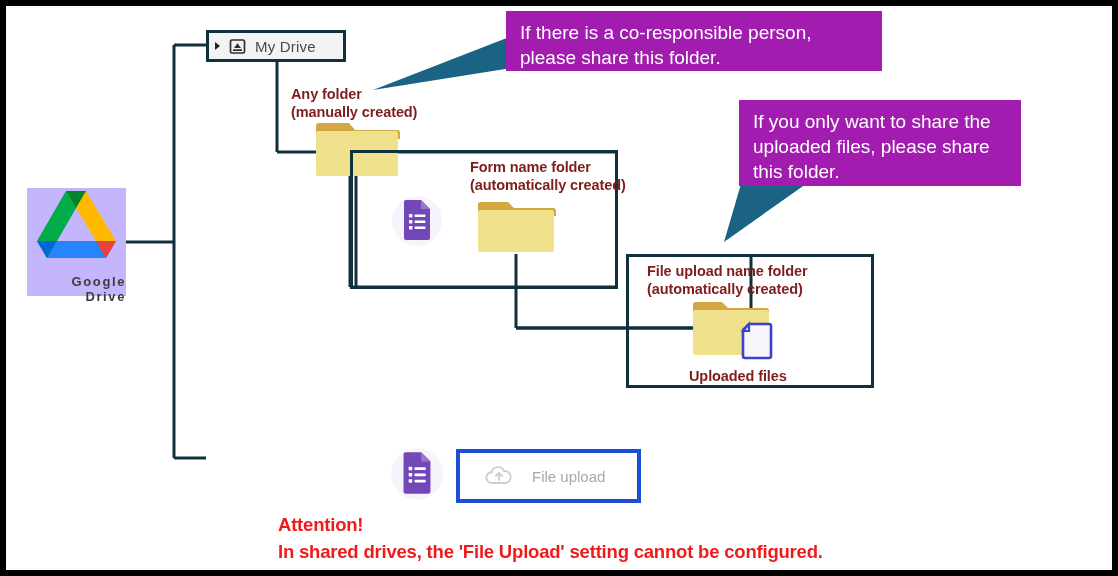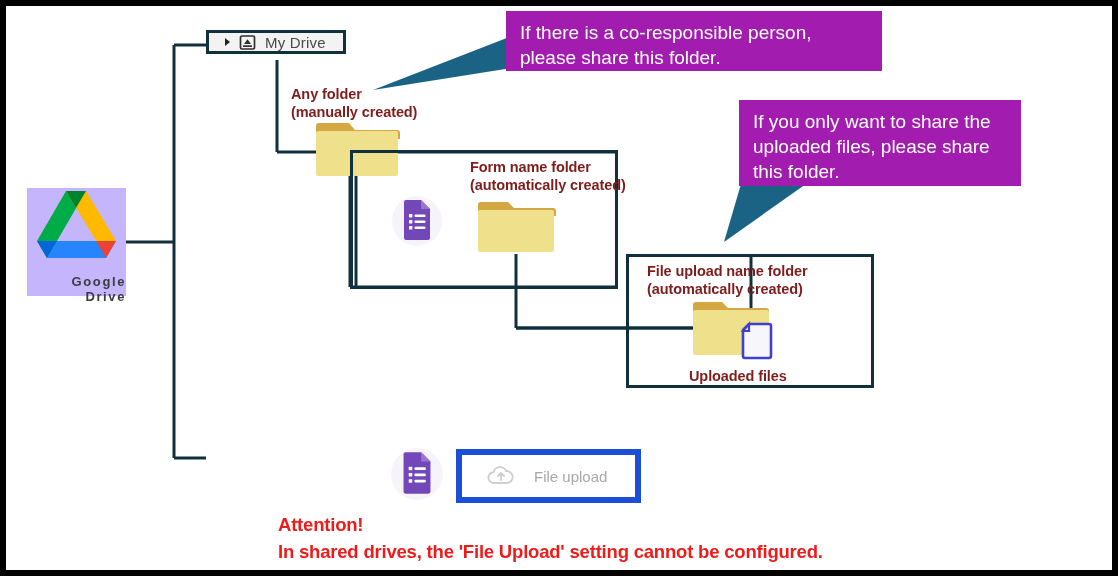--- a/index.html
+++ b/index.html
@@ -8,21 +8,21 @@
 
   #stage{position:relative;width:1118px;height:576px;box-sizing:border-box;
          border:6px solid #000;background:#fff;overflow:hidden;}
 
   svg#wires{position:absolute;left:0;top:0;width:1118px;height:576px;
             pointer-events:none;}
 
   
   .chip{position:absolute;box-sizing:border-box;border:3px solid #10313c;
         background:#f3f3f3;display:flex;align-items:center;gap:9px;
-        padding:0 14px 0 16px;height:24px;}
+        padding:0 14px 0 6px;height:32px;}
   .chip .caret{width:0;height:0;border-left:5px solid #222;
                border-top:4px solid transparent;border-bottom:4px solid transparent;}
   .chip .chip-label{font-size:15px;color:#4a4a4a;
                     font-family:"Liberation Sans",sans-serif;letter-spacing:.2px;}
   .chip svg{display:block;}
 
   
   .folder{position:absolute;}
   .folder svg{display:block;}
 
@@ -38,21 +38,21 @@
   .callout{position:absolute;background:#a21caf;color:#fff;
            font-size:19px;line-height:25px;padding:9px 14px 10px 14px;
            box-sizing:border-box;white-space:pre-line;}
 
   
   .gdrive{position:absolute;background:#c4b5fd;text-align:right;}
   .gdrive .gd-name{font-size:13px;font-weight:bold;color:#3c3c3c;
                    letter-spacing:1.6px;margin-top:-4px;}
 
   
-  .fileupload{position:absolute;box-sizing:border-box;border:6px solid #1d4ed8;
+  .fileupload{position:absolute;box-sizing:border-box;border:4px solid #1d4ed8;
               background:#fff;display:flex;align-items:center;gap:18px;
               padding-left:24px;}
   .fileupload .fu-text{font-size:15px;color:#a8a8a8;}
 
   .forms-icon{position:absolute;}
 
   
   .attn{position:absolute;color:#ef1b1b;font-weight:bold;font-size:18.5px;
         line-height:27px;white-space:pre-line;letter-spacing:-0.2px;}
 </style>

